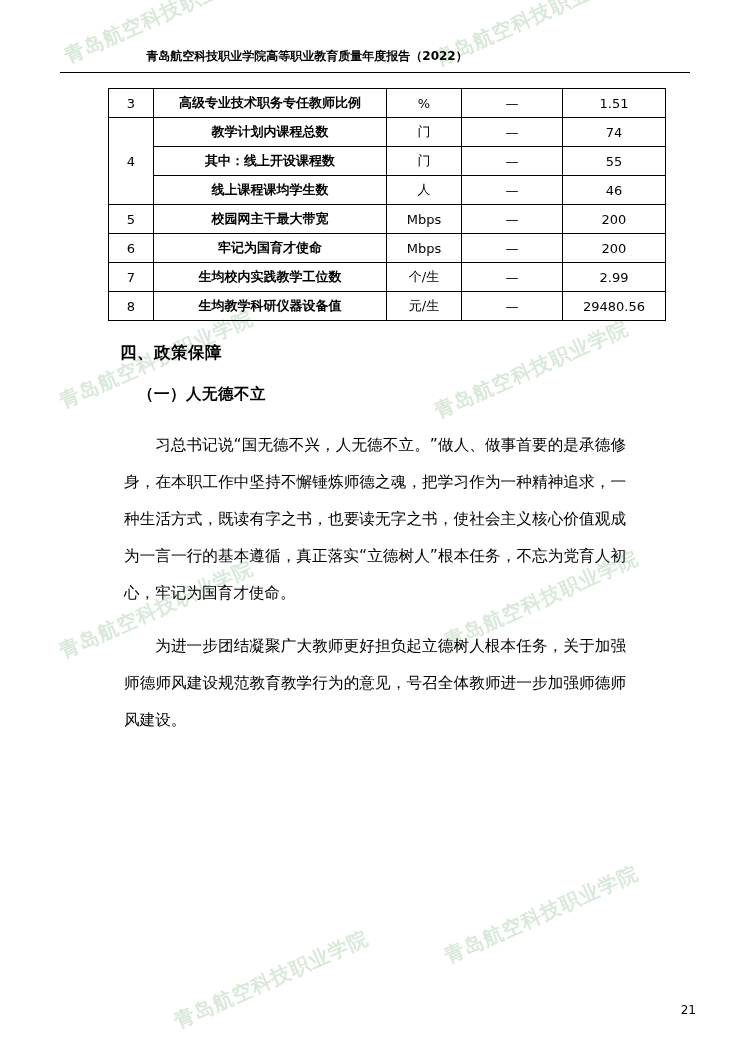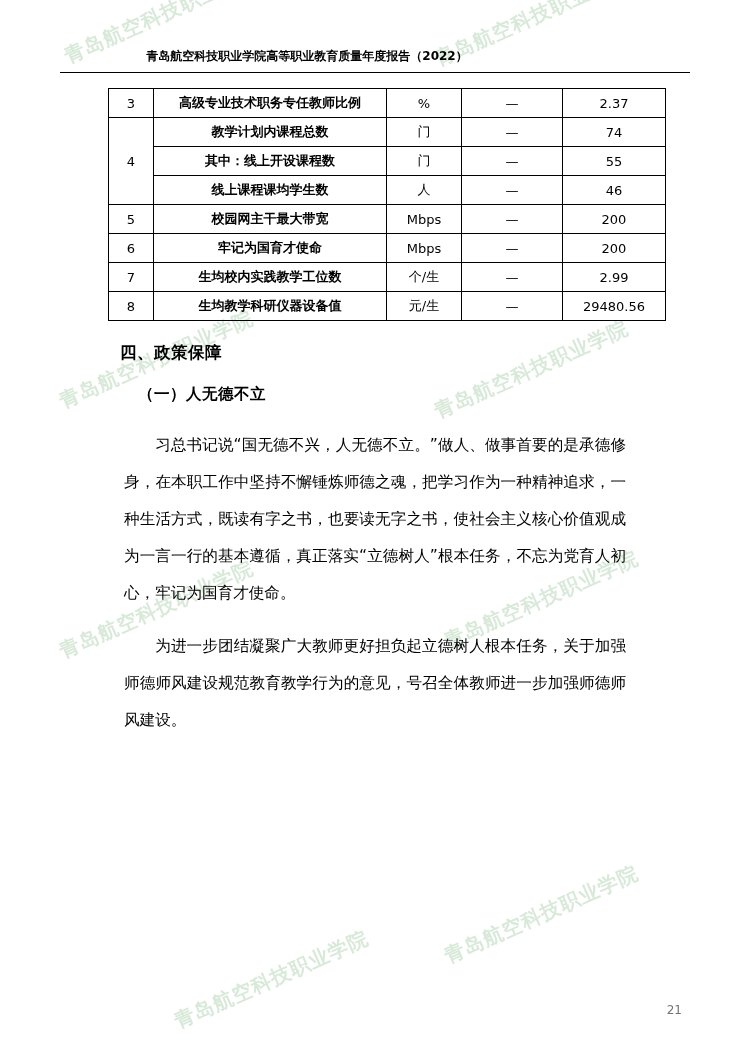--- a/index.html
+++ b/index.html
@@ -123,24 +123,24 @@
     text-indent: 2em;
     text-align: justify;
     text-justify: inter-ideograph;
     color: #000;
   }
   p.para + p.para { margin-top: 2px; }
 
   
   .page-number {
     position: absolute;
-    right: 68px;
+    right: 54px;
     bottom: 44px;
     font-size: 12px;
-    color: #737373;
+    color: #000000;
     z-index: 10;
   }
 </style>
 </head>
 <body>
 
 <div class="page">
 
   <div class="watermark-layer">
     <div class="wm" style="left:60px; top:45px;  font-size:20px; transform:rotate(-24deg);">青岛航空科技职业学院</div>
@@ -157,21 +157,21 @@
   <div class="header-rule"></div>
 
   <div class="table-wrap">
     <table class="data">
       <tbody>
         <tr>
           <td class="c-idx">3</td>
           <td class="c-name">高级专业技术职务专任教师比例</td>
           <td class="c-unit">%</td>
           <td class="c-mid dash">—</td>
-          <td class="c-val">2.37</td>
+          <td class="c-val">1.51</td>
         </tr>
         <tr>
           <td class="c-idx" rowspan="3">4</td>
           <td class="c-name">教学计划内课程总数</td>
           <td class="c-unit">门</td>
           <td class="c-mid dash">—</td>
           <td class="c-val">74</td>
         </tr>
         <tr>
           <td class="c-name">其中：线上开设课程数</td>

